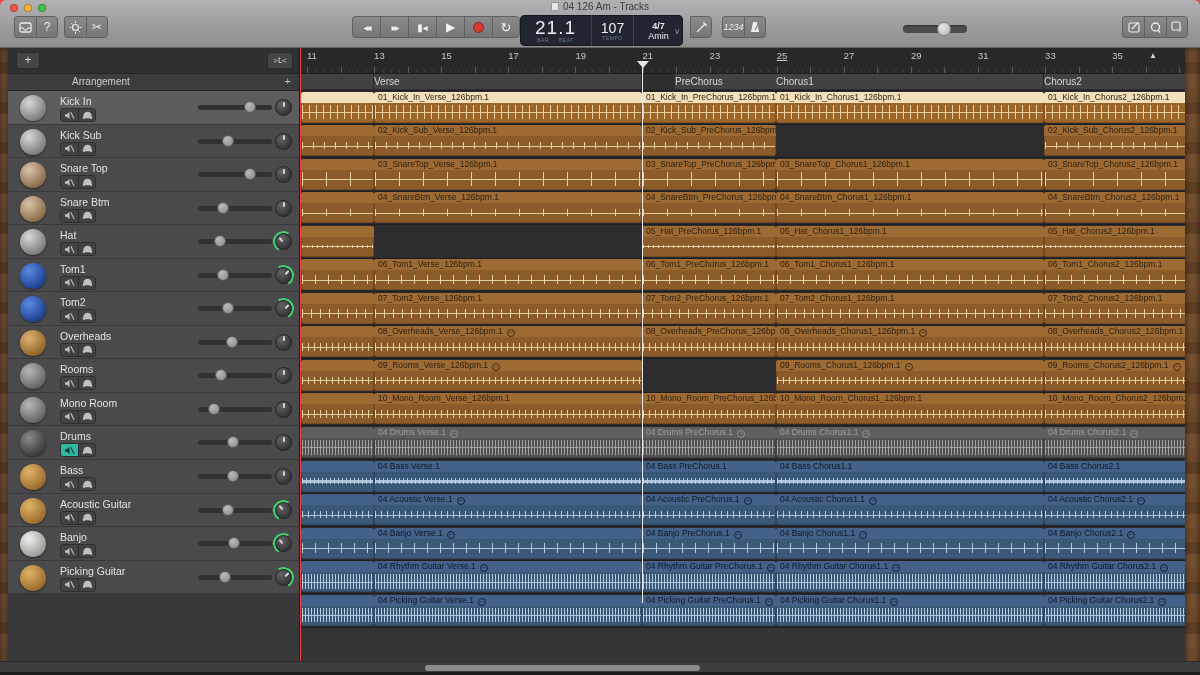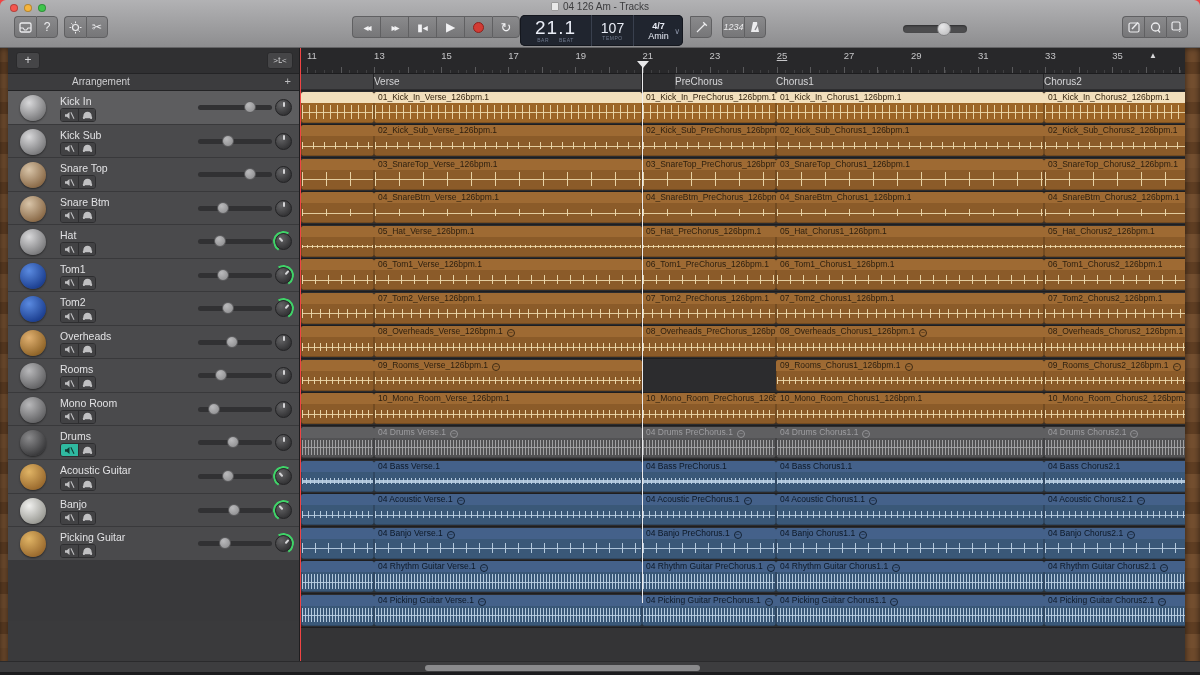--- a/index.html
+++ b/index.html
@@ -497,20 +497,43 @@
               </svg>
       </span>
     </span>
     <span class="vsl">
             <span class="vknob" style="left: calc(47% - 6px);"></span>
           </span>
     <span class="pknob pan-center"></span>
   </div>
         <div class="hrow">
     <span class="ticon tint-wood"></span>
+    <span class="tname">Bass</span>
+    <span class="msrow">
+      <span class="msbtn btn-mute">
+        <svg width="11" height="9" viewBox="0 0 12 10">
+                <path d="M1 3.5h2L6 1v8L3 6.5H1z" stroke="none"></path>
+                <line x1="7.5" y1="1.5" x2="11" y2="8.5" stroke-width="1.2"></line>
+              </svg>
+      </span>
+      <span class="msbtn btn-solo">
+        <svg width="11" height="9" viewBox="0 0 12 10" fill="none">
+                <path d="M2 8V5.5a4 4 0 0 1 8 0V8" stroke-width="1.2"></path>
+                <rect x="1" y="6" width="2" height="3" rx="1" stroke="none" fill="inherit"></rect>
+                <rect x="9" y="6" width="2" height="3" rx="1" stroke="none" fill="inherit"></rect>
+              </svg>
+      </span>
+    </span>
+    <span class="vsl">
+            <span class="vknob" style="left: calc(47% - 6px);"></span>
+          </span>
+    <span class="pknob pan-center"></span>
+  </div>
+        <div class="hrow">
+    <span class="ticon tint-wood"></span>
     <span class="tname">Acoustic Guitar</span>
     <span class="msrow">
       <span class="msbtn btn-mute">
         <svg width="11" height="9" viewBox="0 0 12 10">
                 <path d="M1 3.5h2L6 1v8L3 6.5H1z" stroke="none"></path>
                 <line x1="7.5" y1="1.5" x2="11" y2="8.5" stroke-width="1.2"></line>
               </svg>
       </span>
       <span class="msbtn btn-solo">
         <svg width="11" height="9" viewBox="0 0 12 10" fill="none">
@@ -632,24 +655,20 @@
             <div class="wv p-kicksub"></div>
           </div>
           <div class="region" style="left: 73px; width: 268px;">
             <div class="rname">02_Kick_Sub_Verse_126bpm.1</div>
             <div class="wv p-kicksub"></div>
           </div>
           <div class="region" style="left: 341px; width: 134px;">
             <div class="rname">02_Kick_Sub_PreChorus_126bpm.1</div>
             <div class="wv p-kicksub"></div>
           </div>
-          <div class="region" style="left: 475px; width: 268px;">
-            <div class="rname">02_Kick_Sub_Chorus1_126bpm.1</div>
-            <div class="wv p-kicksub"></div>
-          </div>
           <div class="region" style="left: 743px; width: 268px;">
             <div class="rname">02_Kick_Sub_Chorus2_126bpm.1</div>
             <div class="wv p-kicksub"></div>
           </div>
         </div>
         <div class="lane brown">
           <div class="region" style="left: 0px; width: 73px;">
             <div class="rname"></div>
             <div class="wv p-snare"></div>
           </div>
@@ -688,24 +707,20 @@
             <div class="wv p-snareb"></div>
           </div>
           <div class="region" style="left: 743px; width: 268px;">
             <div class="rname">04_SnareBtm_Chorus2_126bpm.1</div>
             <div class="wv p-snareb"></div>
           </div>
         </div>
         <div class="lane brown">
           <div class="region" style="left: 0px; width: 73px;">
             <div class="rname"></div>
-            <div class="wv p-ticks"></div>
-          </div>
-          <div class="region" style="left: 73px; width: 268px;">
-            <div class="rname">05_Hat_Verse_126bpm.1</div>
             <div class="wv p-ticks"></div>
           </div>
           <div class="region" style="left: 341px; width: 134px;">
             <div class="rname">05_Hat_PreChorus_126bpm.1</div>
             <div class="wv p-ticks"></div>
           </div>
           <div class="region" style="left: 475px; width: 268px;">
             <div class="rname">05_Hat_Chorus1_126bpm.1</div>
             <div class="wv p-ticks"></div>
           </div>

